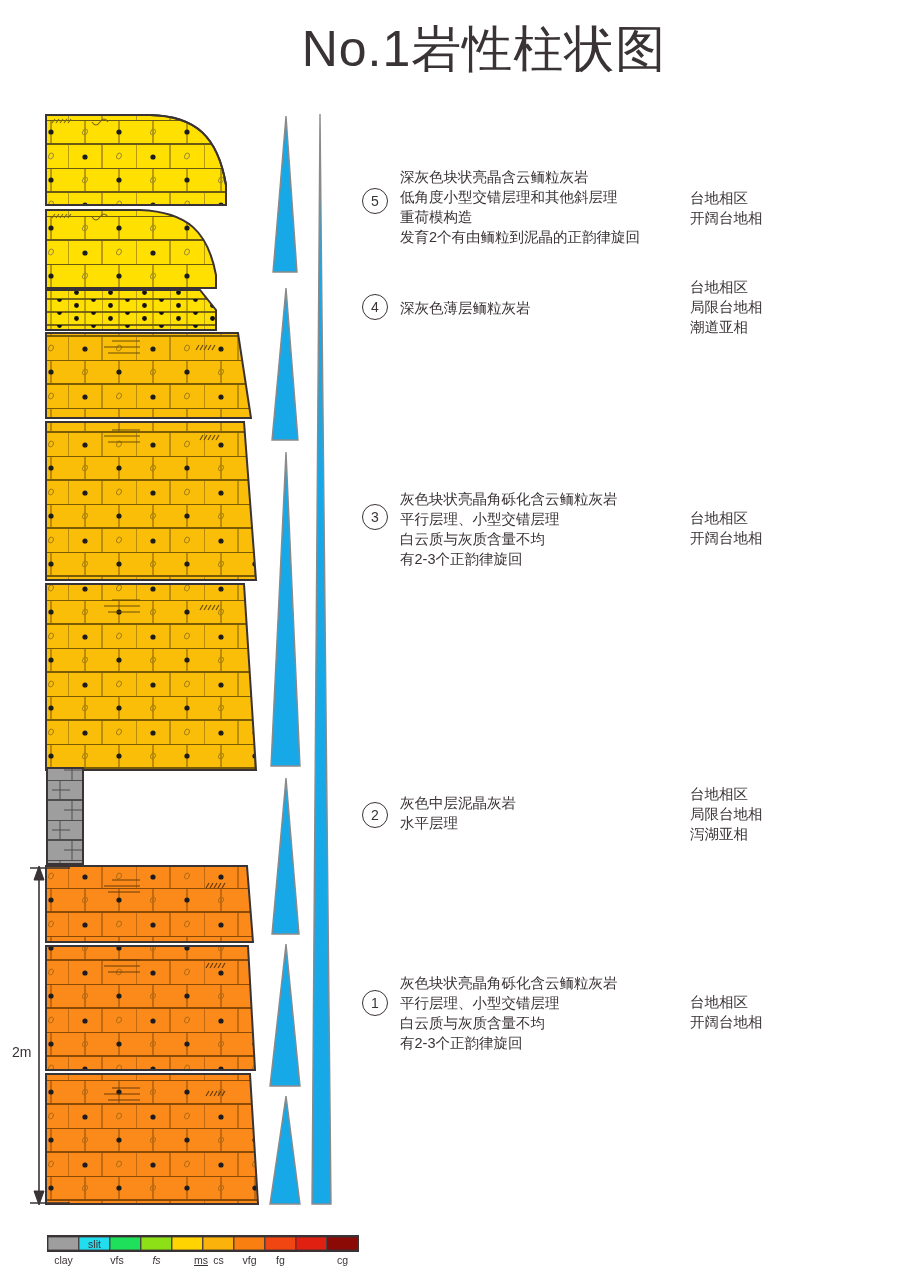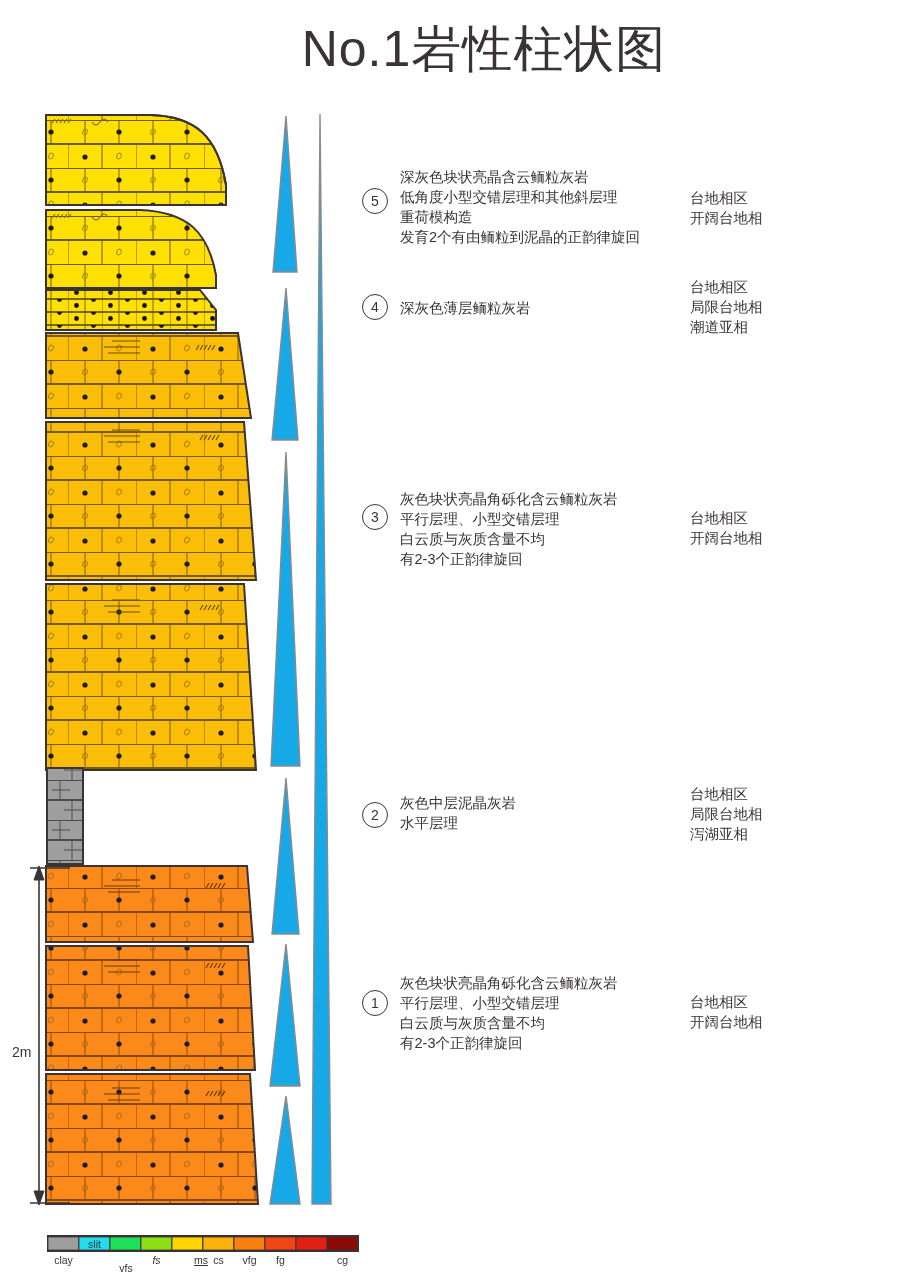--- a/index.html
+++ b/index.html
@@ -307,21 +307,21 @@
         <rect x="265.00" y="1237" width="30.40" height="13" fill="#F24612" stroke="#3a3335" stroke-width="0.8"></rect>
         <rect x="296.00" y="1237" width="30.40" height="13" fill="#E02010" stroke="#3a3335" stroke-width="0.8"></rect>
         <rect x="327.00" y="1237" width="30.40" height="13" fill="#8B0A06" stroke="#3a3335" stroke-width="0.8"></rect>
       </g>
   </g>
 </svg>
 
 <div id="legend-labels">
     <div class="legend-label" style="left: 43.5px; top: 1254px;">clay</div>
     <div class="legend-label" style="left: 74.5px; top: 1238px;">slit</div>
-    <div class="legend-label" style="left: 106px; top: 1254px; margin-top: 8px;">vfs</div>
+    <div class="legend-label" style="left: 97px; top: 1254px;">vfs</div>
     <div class="legend-label" style="left: 136.5px; top: 1254px; font-style: italic;">fs</div>
     <div class="legend-label" style="left: 181px; top: 1254px; text-decoration: underline;">ms</div>
     <div class="legend-label" style="left: 198.5px; top: 1254px;">cs</div>
     <div class="legend-label" style="left: 229.5px; top: 1254px;">vfg</div>
     <div class="legend-label" style="left: 260.5px; top: 1254px;">fg</div>
     <div class="legend-label" style="left: 291.5px; top: 1254px; margin-top: 23px;">mg</div>
     <div class="legend-label" style="left: 322.5px; top: 1254px;">cg</div>
   </div>
 
 <div id="scale-label">2m</div>

